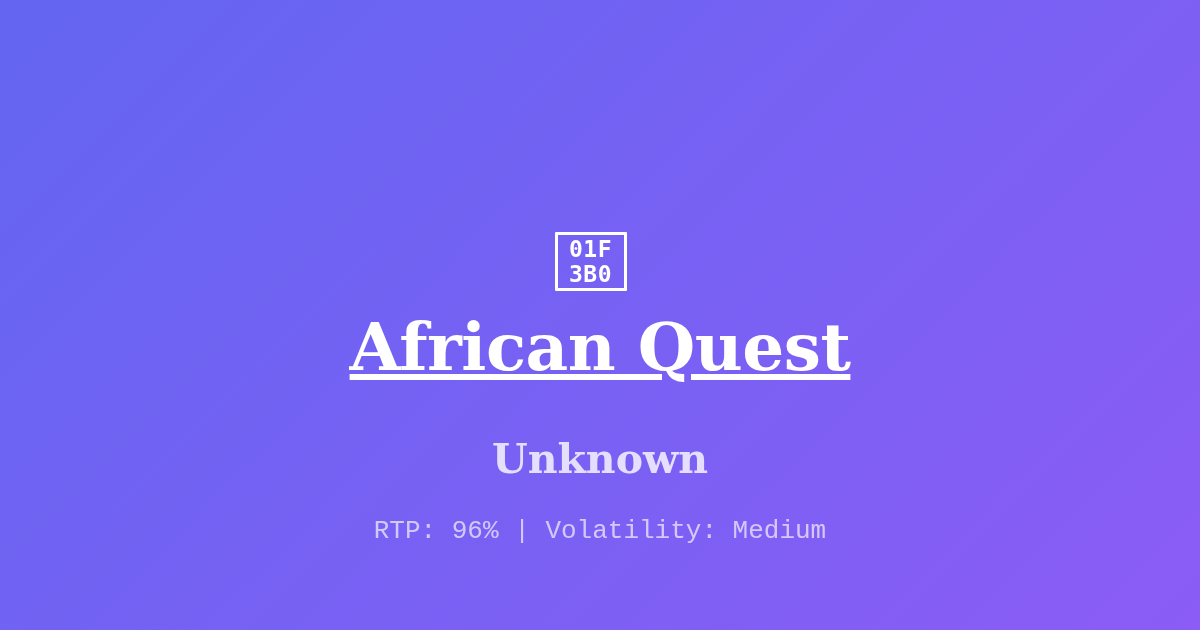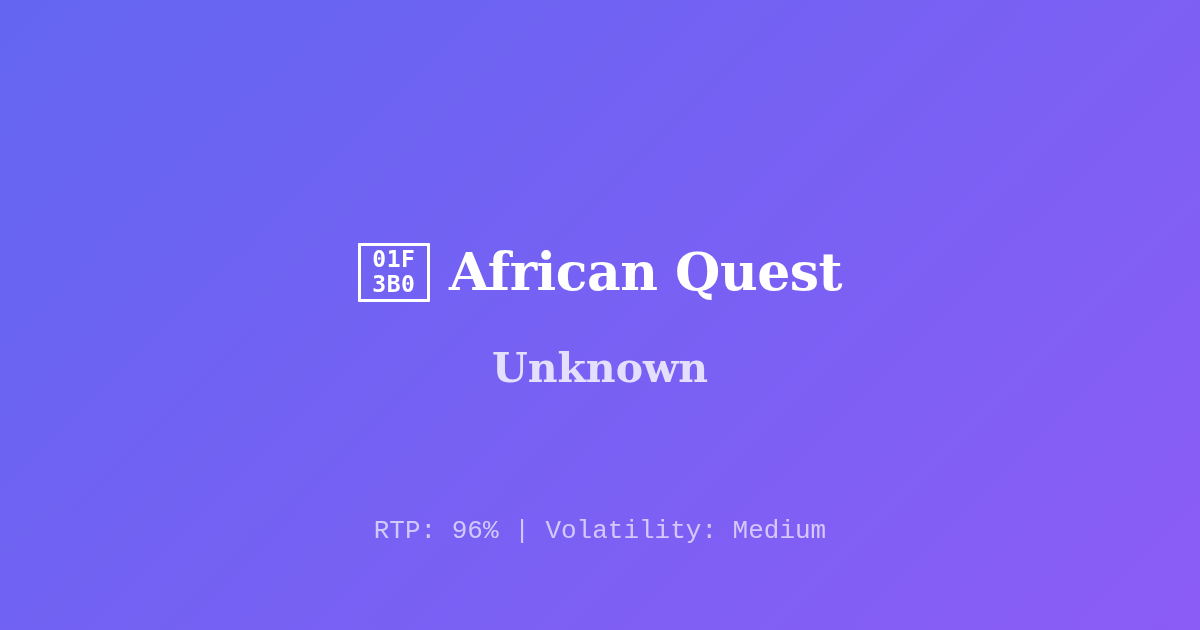--- a/index.html
+++ b/index.html
@@ -35,20 +35,21 @@
     left: 0;
     right: 0;
     top: 232px;
     display: flex;
     flex-direction: column;
     align-items: center;
   }
 
   .title-row {
     display: flex;
+    flex-direction: column;
     align-items: center;
     justify-content: center;
     white-space: nowrap;
   }
 
   
   .glyph-box {
     display: inline-flex;
     flex-direction: column;
     align-items: center;
@@ -71,26 +72,27 @@
 
   .glyph-box .hex-row {
     display: block;
     height: 25px;
   }
 
   
   .og-title {
     font-family: "DejaVu Serif", "Liberation Serif", serif;
     font-weight: 700;
-    font-size: 52px;
+    font-size: 66px;
     line-height: 80px;
     color: #ffffff;
     letter-spacing: -0.5px;
-    margin: 0;
+    margin: 16px;
     white-space: nowrap;
+    text-decoration: underline;
   }
 
   
   .og-subtitle {
     margin: 0;
     margin-top: 33px;
     font-family: "DejaVu Serif", "Liberation Serif", serif;
     font-weight: 700;
     font-size: 41px;
     line-height: 46px;

